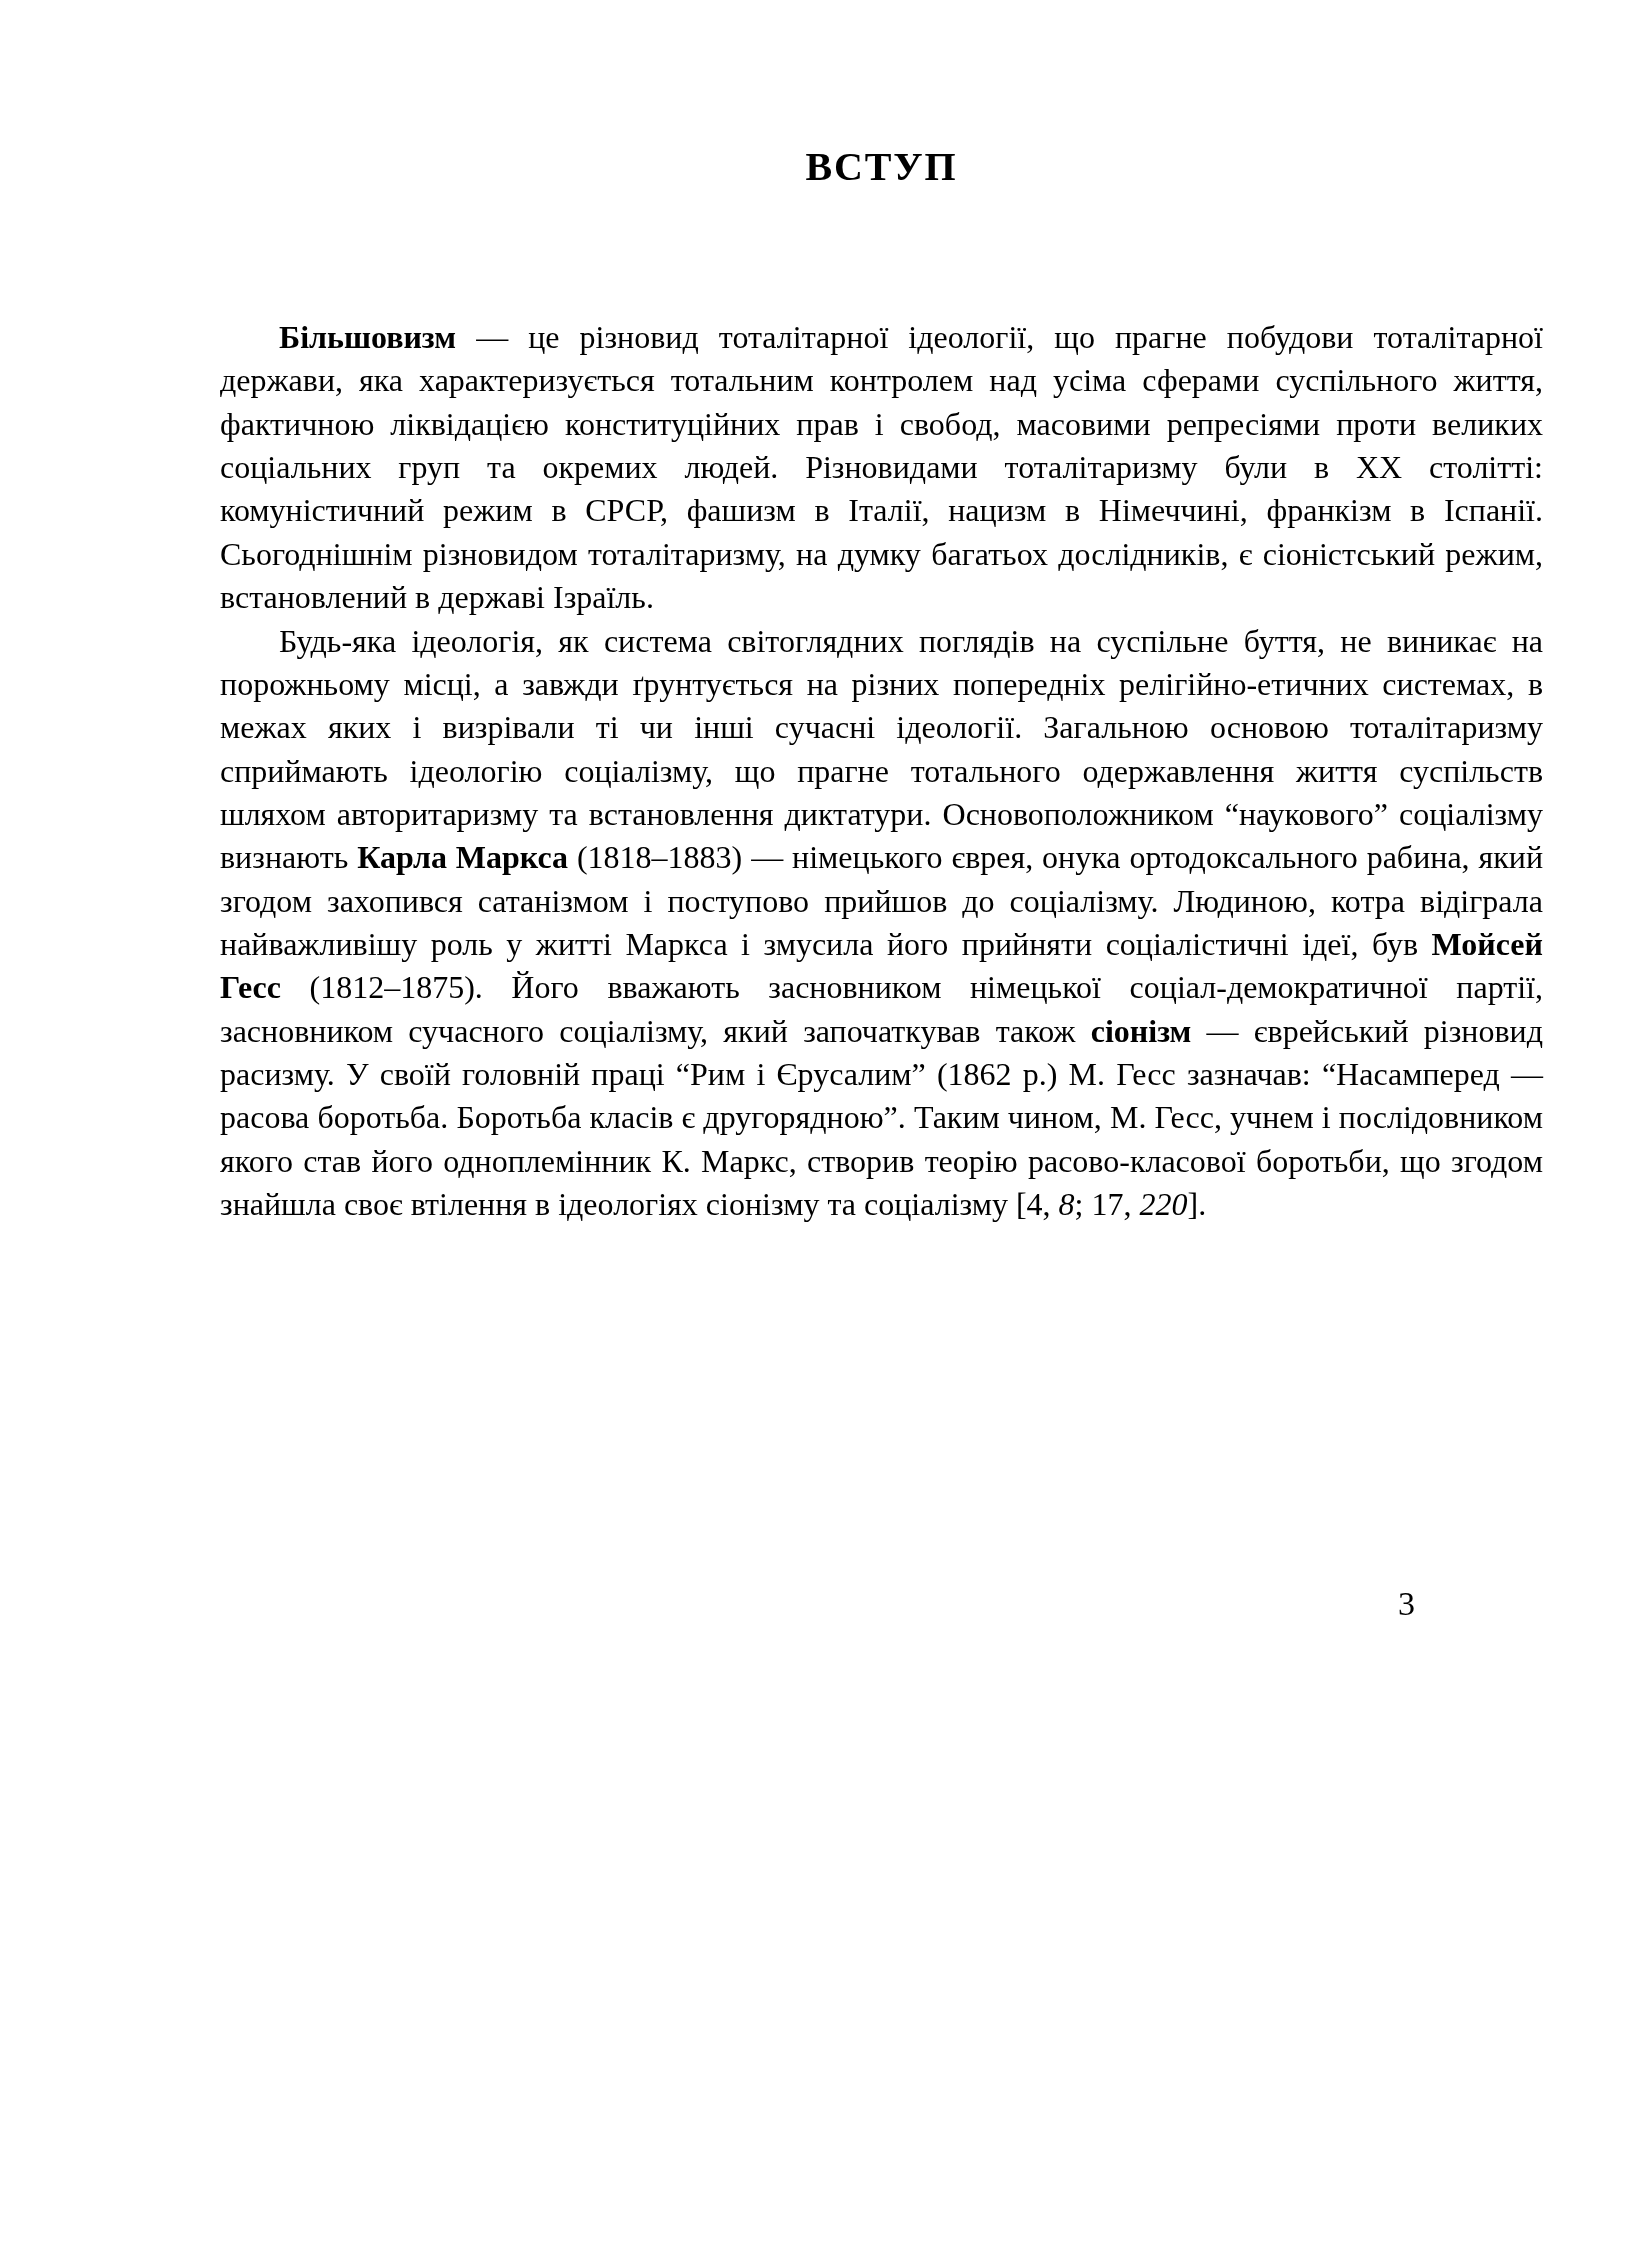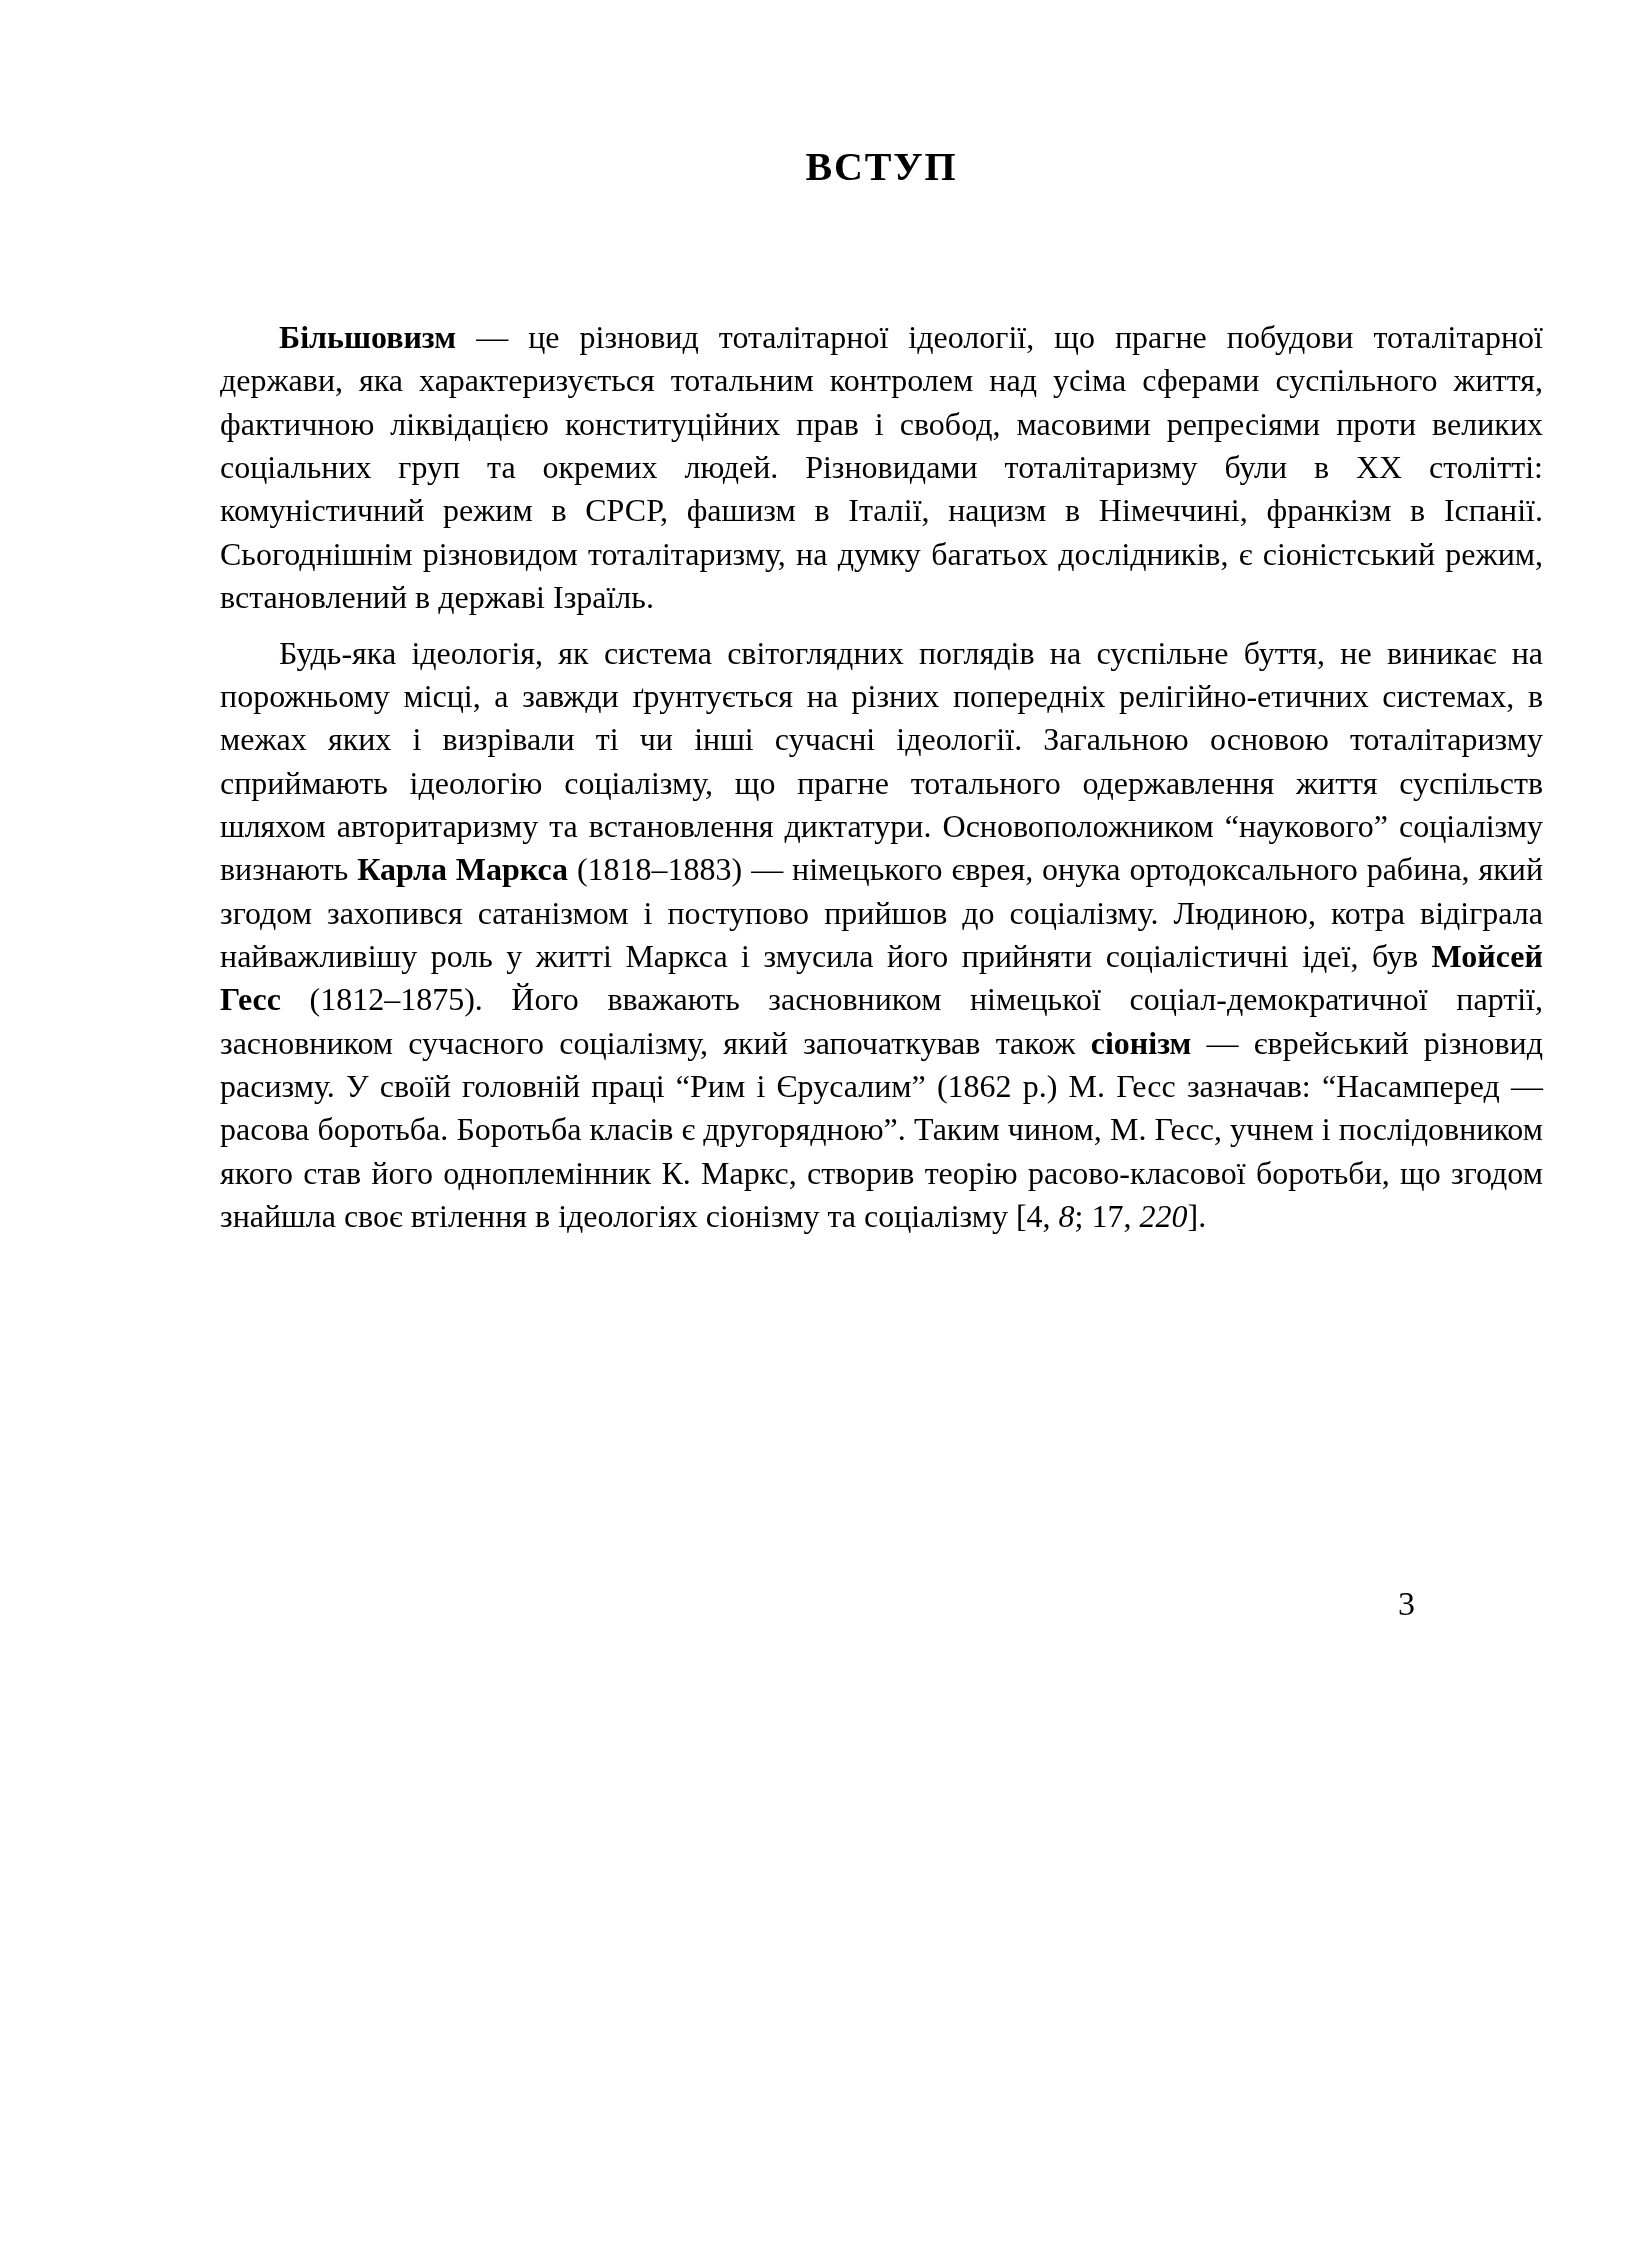--- a/index.html
+++ b/index.html
@@ -35,21 +35,21 @@
     line-height: 1.355;
     text-align: justify;
     text-justify: inter-word;
     hyphens: manual;
   }
   .body-text p {
     margin: 0;
     text-indent: 59px;
   }
   .body-text p + p {
-    margin-top: 12px;
+    margin-top: 0;
   }
   b, .bold {
     font-weight: bold;
   }
   i, .ital {
     font-style: italic;
   }
   .folio {
     position: absolute;
     right: 222px;

